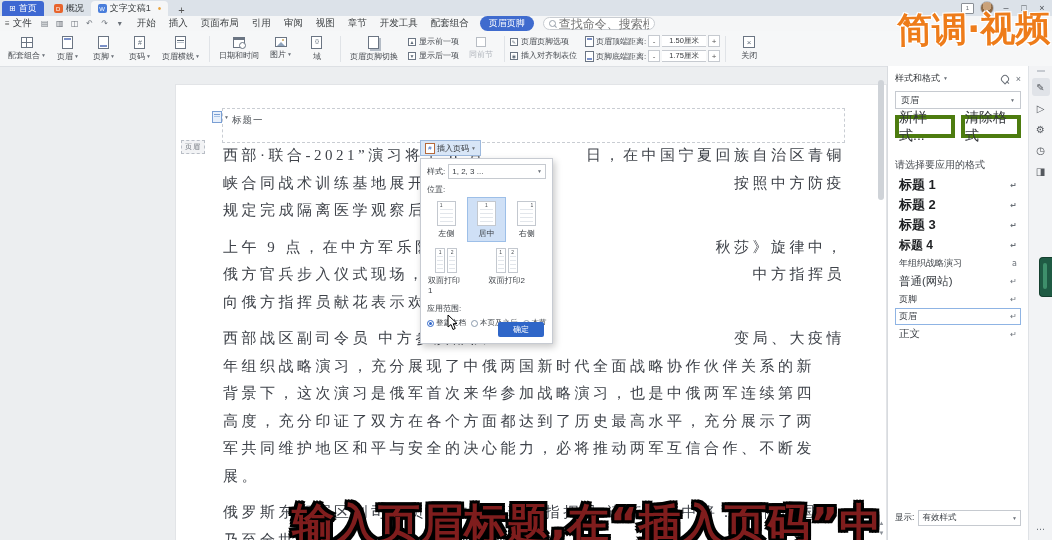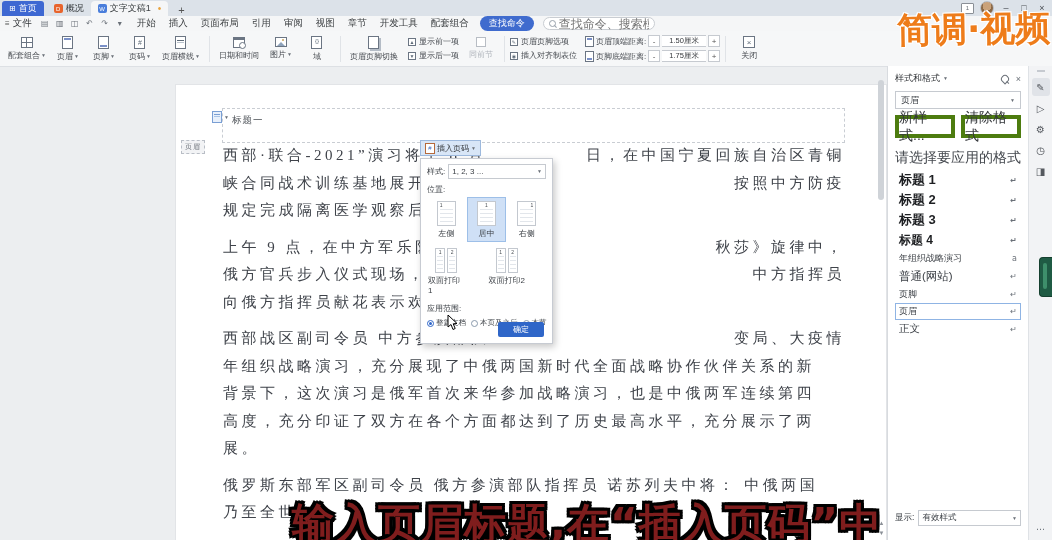--- a/index.html
+++ b/index.html
@@ -117,21 +117,21 @@
   .sidebar{position:absolute;left:887px;top:66px;width:141px;height:474px;background:#fff;border-left:1px solid #d8dbdf;box-sizing:border-box;z-index:20;color:#3c4046;}
   .sb-head{display:flex;align-items:center;padding:6px 7px 4px;font-size:9px;color:#34373b;}
   .sb-head .caret{margin-left:3px;}
   .sb-icons{margin-left:auto;display:flex;align-items:center;gap:7px;color:#6a7078;}
   .pin{width:6px;height:6px;border:1px solid #6a7078;border-radius:50% 50% 50% 0;transform:rotate(-45deg);position:relative;}
   .pin::after{content:"";position:absolute;left:2px;top:6px;width:1px;height:3px;background:#6a7078;}
   .sb-x{font-size:9px;}
   .sb-combo{margin:2px 7px;height:16px;border:1px solid #c6cad0;display:flex;align-items:center;justify-content:space-between;padding:0 5px;font-size:9px;background:#fff;}
   .sb-btns{display:flex;gap:6px;margin:6px 7px 0;}
   .sb-btn{flex:1;height:15px;border:4px solid #4d7c0f;background:#fff;display:flex;align-items:center;justify-content:center;font-size:14px;color:#34373b;}
-  .sb-prompt{margin:11px 7px 3px;font-size:14px;color:#45494f;}
+  .sb-prompt{margin:20px 7px 3px;font-size:10px;color:#45494f;}
   .stylelist{margin:0 7px;}
   .sitem{display:flex;justify-content:space-between;align-items:center;padding:0 3px;border:1px solid transparent;}
   .sitem .mark{font-size:8px;color:#6a7078;font-family:"DejaVu Sans",sans-serif;}
   .st-h{font-weight:bold;font-size:13px;height:18px;color:#1d1f22;}
   .st-h4{font-weight:bold;font-size:12px;height:18px;color:#1d1f22;}
   .st-sm{font-size:9px;height:15px;}
   .st-md{font-size:11.5px;height:17px;}
   .st-bd{font-size:10.5px;height:16px;}
   .sitem.sel{border:1px solid #8fb4e4;}
   .sb-bottom{position:absolute;left:7px;right:7px;bottom:14px;display:flex;align-items:center;gap:4px;font-size:8.5px;}
@@ -200,21 +200,21 @@
     <span class="menu-item">开始</span>
     <span class="menu-item">插入</span>
     <span class="menu-item">页面布局</span>
     <span class="menu-item">引用</span>
     <span class="menu-item">审阅</span>
     <span class="menu-item">视图</span>
     <span class="menu-item">章节</span>
     <span class="menu-item">开发工具</span>
     <span class="menu-item">配套组合</span>
   </div>
-  <span class="ctx-pill">查找命令</span>
+  <span class="ctx-pill">页眉页脚</span>
   <div class="searchbox">
     <span class="mag"></span>
     <input placeholder="查找命令、搜索模板" style="">
   </div>
 </div>
 
 <div class="ribbon">
   <div class="bigbtn">
     <span class="grid4"></span>
     <span class="lblrow">
@@ -369,20 +369,24 @@
     <div class="line">
         <span>年组织战略演习，充分展现了中俄两国新时代全面战略协作伙伴关系的新</span>
         <span></span>
       </div>
     <div class="line">
         <span>背景下，这次演习是俄军首次来华参加战略演习，也是中俄两军连续第四</span>
         <span></span>
       </div>
     <div class="line">
         <span>高度，充分印证了双方在各个方面都达到了历史最高水平，充分展示了两</span>
+        <span></span>
+      </div>
+    <div class="line">
+        <span>军共同维护地区和平与安全的决心能力，必将推动两军互信合作、不断发</span>
         <span></span>
       </div>
     <div class="line">
         <span>展。</span>
         <span></span>
       </div>
     <div class="line para">
         <span>俄罗斯东部军区副司令员 俄方参演部队指挥员 诺苏列夫中将： 中俄两国</span>
         <span></span>
       </div>

